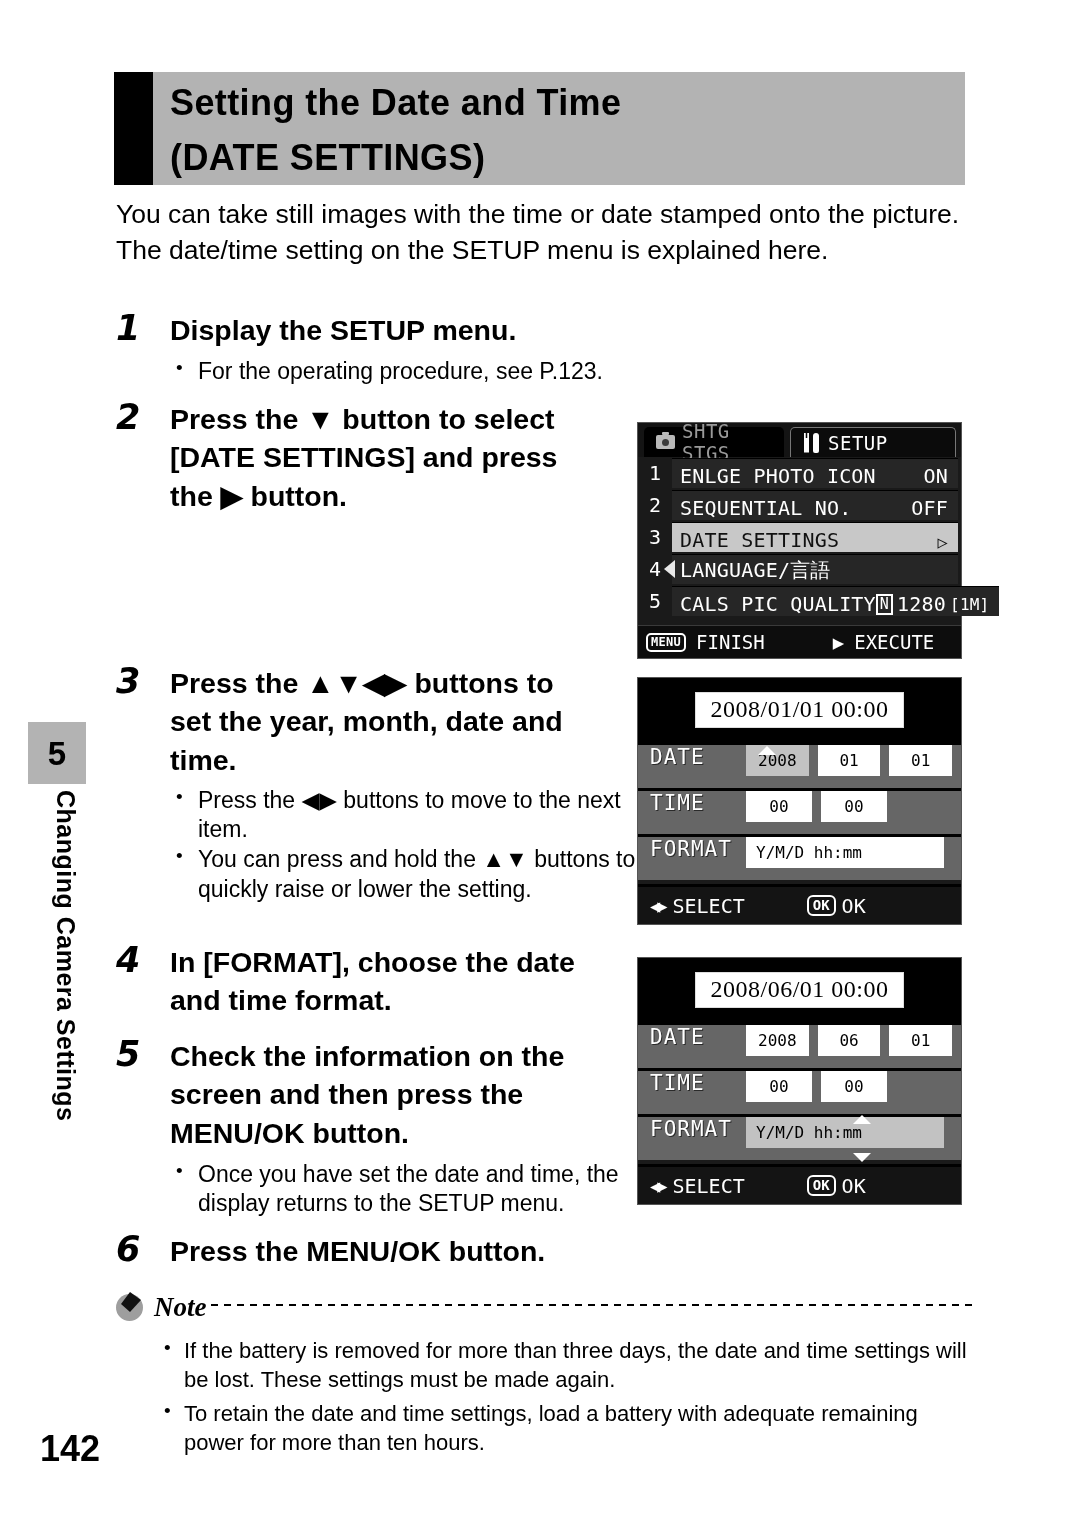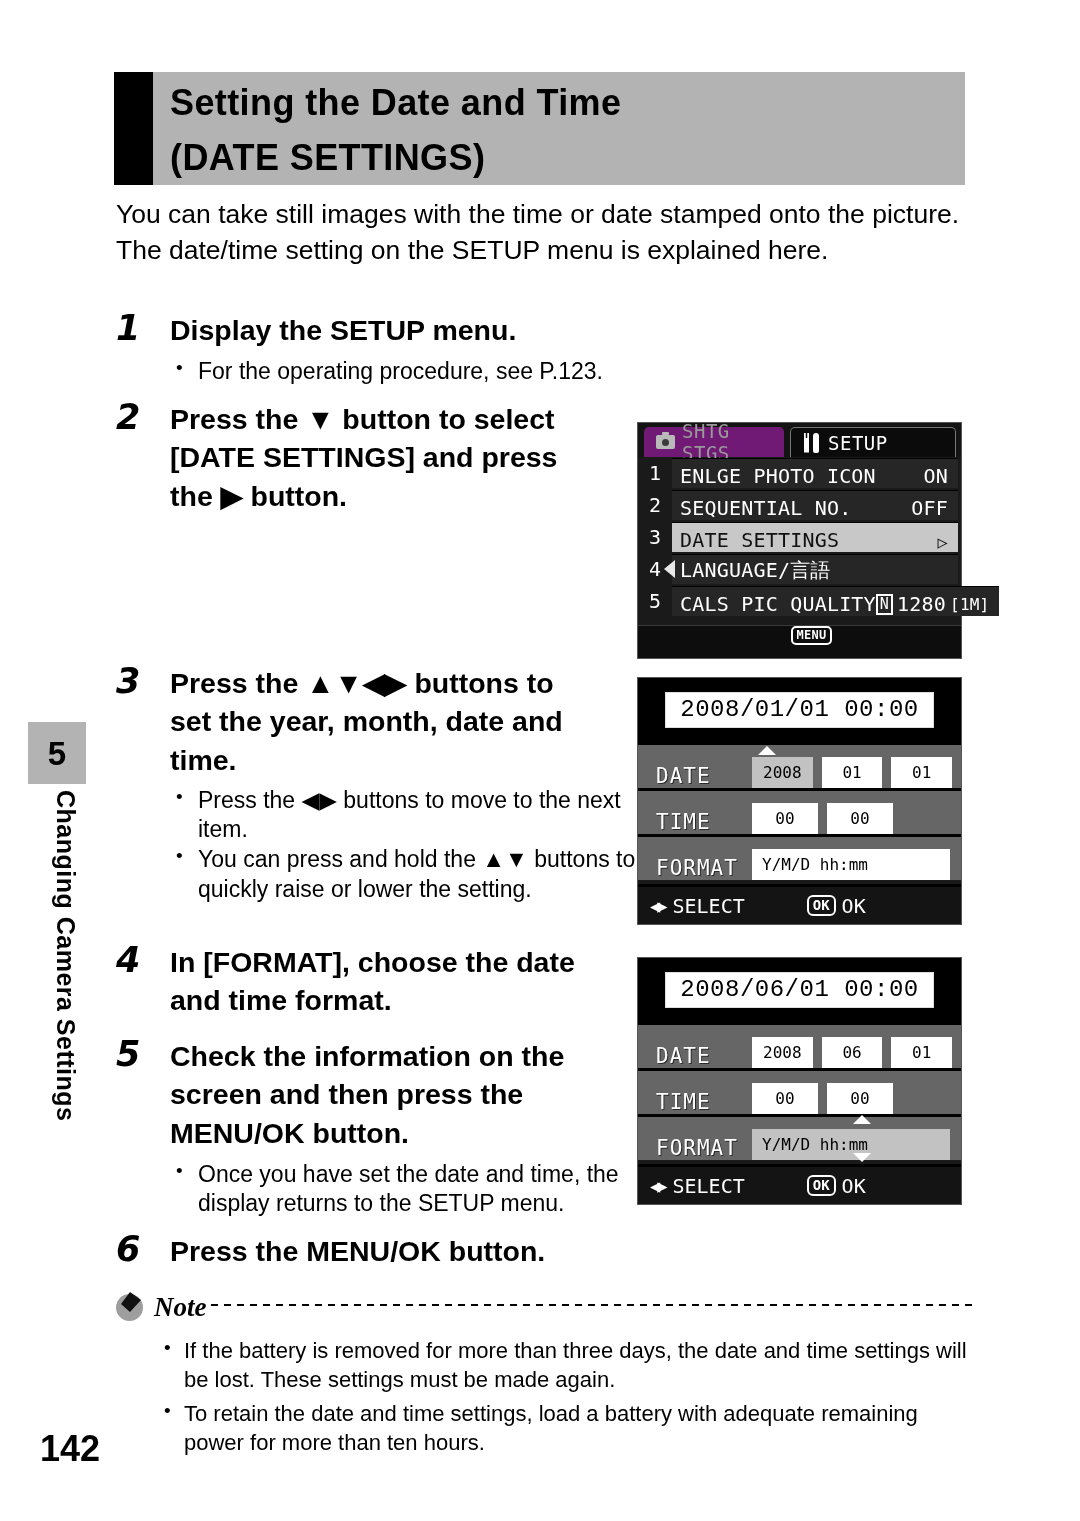--- a/index.html
+++ b/index.html
@@ -109,21 +109,21 @@
   .tabs-row { position: relative; height: 34px; background:#141414; }
   .tab {
     position: absolute; top: 4px; height: 30px;
     display: flex; align-items: center; gap: 7px;
     padding: 0 12px;
     font-size: 19px;
     font-family: "DejaVu Sans Mono", monospace;
     letter-spacing: 0.5px;
     border-radius: 5px 5px 0 0;
   }
-  .tab.inactive { left: 6px; background: #701a75; color: #9a9a9a; width:140px; }
+  .tab.inactive { left: 6px; background: #000000; color: #9a9a9a; width:140px; }
   .tab.active { left: 152px; background: #0b0b0b; color: #fff; width: 166px;
                 border-top: 1px solid #777; border-left:1px solid #777; border-right:1px solid #777;}
   .cam-icon {
     width: 19px; height: 14px; background: #b9b9b9; border-radius: 2px;
     position: relative; flex: none;
   }
   .cam-icon::before {
     content:""; position:absolute; left:6px; top:-3px; width:7px; height:3px;
     background:#b9b9b9; border-radius:1px;
   }
@@ -175,74 +175,73 @@
     position: absolute; left: 26px; width: 0; height: 0;
     border-top: 9px solid transparent;
     border-bottom: 9px solid transparent;
     border-right: 11px solid #e8e8e8;
     z-index: 4;
   }
   .menu-footer {
     position: absolute; left:0; right:0; bottom: 0;
     height: 33px; background: #0d0d0d;
     display: flex; align-items: center; gap: 10px;
-    padding-left: 24px;
+    padding-left: 8px;
     color: #fff;
     font-family: "DejaVu Sans Mono", monospace;
     font-size: 19px;
     border-top: 1px solid #3a3a3a;
-    flex-direction: column;
   }
   .key-badge {
     border: 2px solid #fff; border-radius: 5px;
     font-size: 12px; font-weight: bold; padding: 1px 3px;
     line-height: 13px; letter-spacing: 0.3px;
   }
   .footer-gap { width: 48px; }
 
   
   .lcd-date { left: 637px; width: 325px; }
   #lcd-date1 { top: 677px; height: 248px; }
   #lcd-date2 { top: 957px; height: 248px; }
 
   .dt-preview-wrap {
     height: 64px; background: #000;
     display: flex; align-items: center; justify-content: center;
   }
   .dt-preview {
     background: #fff; color: #000;
-    font-family: Liberation Mono, monospace;
+    font-family: Liberation Serif, serif;
     font-size: 24px; letter-spacing: 0.5px;
     padding: 3px 14px 4px;
     border: 1px solid #dedede;
   }
   .dt-row {
     position: relative;
     height: 46px; background: #666;
-    display: flex; align-items: flex-end;
+    display: flex; align-items: flex-start;
     border-top: 3px solid #000;
-    padding-left: 18px;
+    padding-left: 12px;
   }
   .dt-label {
     width: 96px; flex: none;
     color: #fff;
     font-family: "DejaVu Sans Mono", monospace;
     font-size: 21px; letter-spacing: 1px;
     text-shadow: 1px 1px 0 #2a2a2a;
   }
   .dt-cell {
     background: #fff; color: #000;
     font-family: "DejaVu Sans Mono", monospace;
     font-size: 16px;
     height: 31px; line-height: 31px;
     text-align: center;
     margin-right: 9px;
   }
   .dt-cell.w-year { width: 66px; }
-  .dt-cell.w-2 { width: 66px; margin-top: 24px; }
+  .dt-cell.w-2 { width: 66px; }
   .dt-cell.wide { width: 198px; text-align: left; padding-left: 10px; margin-right: 0; }
   .dt-cell.sel { background: #c2c2c2; }
   .caret-up, .caret-dn {
     position: absolute; width: 0; height: 0;
   }
   .caret-up {
     border-left: 9px solid transparent; border-right: 9px solid transparent;
     border-bottom: 9px solid #fff;
   }
   .caret-dn {

